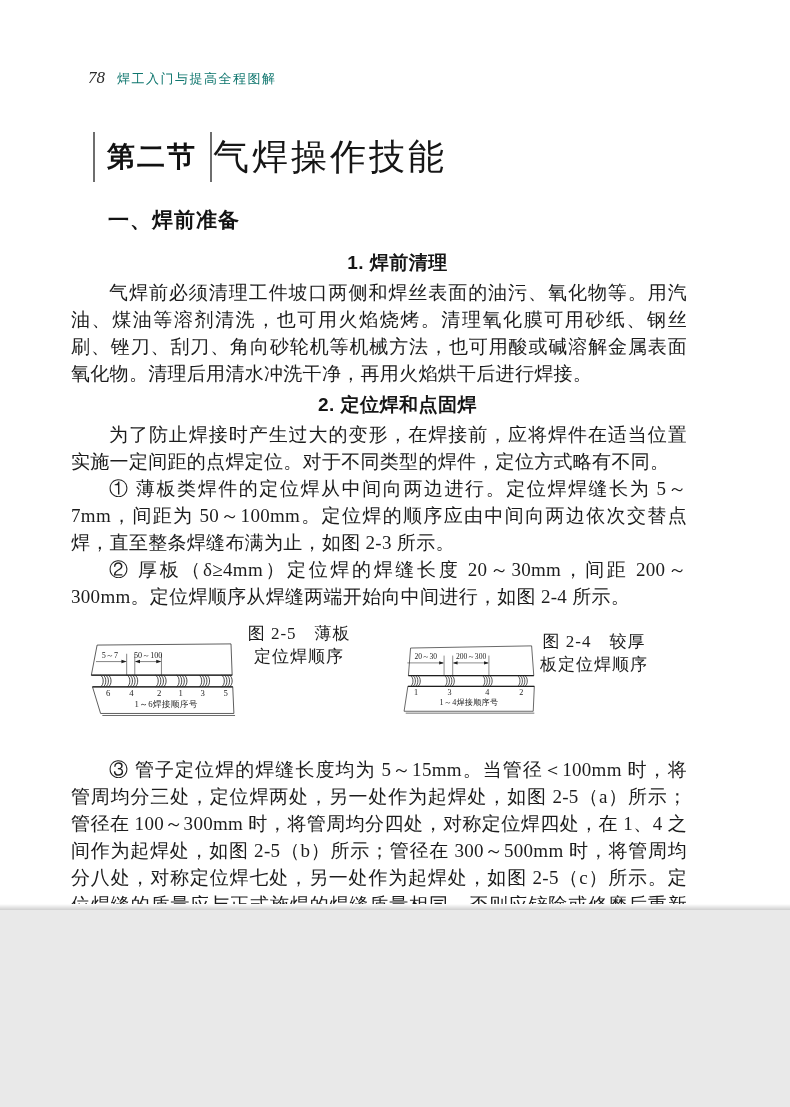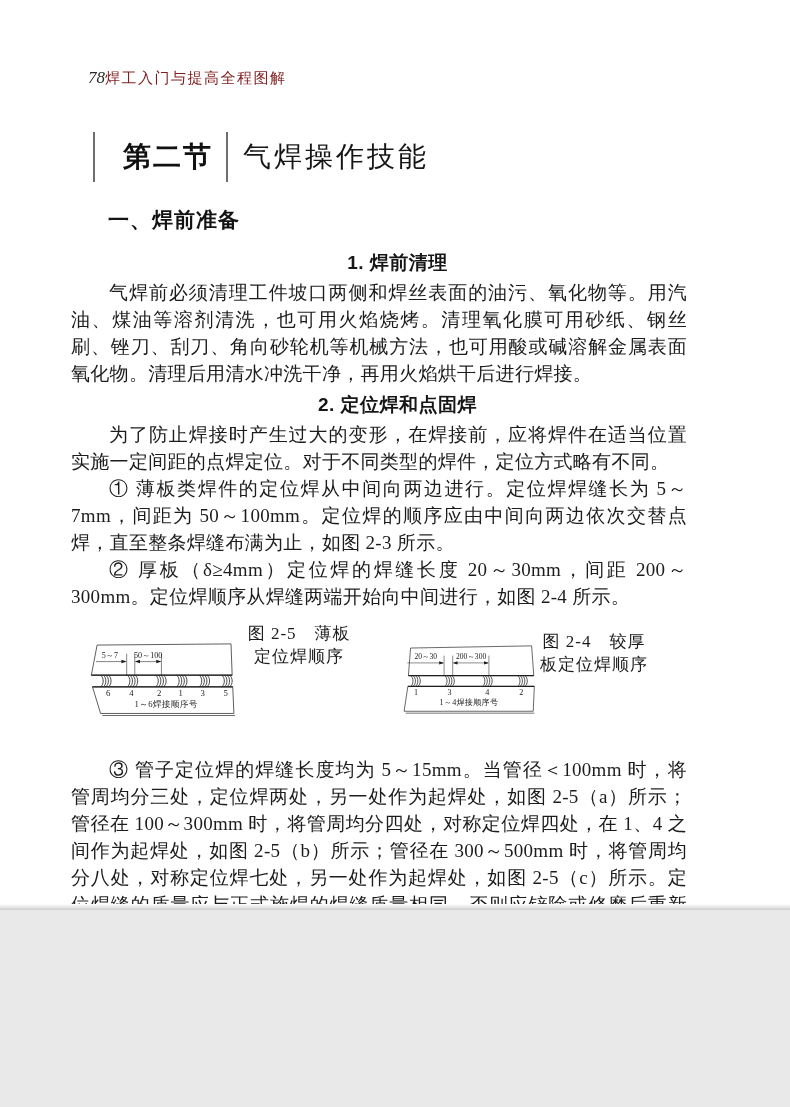--- a/index.html
+++ b/index.html
@@ -15,37 +15,37 @@
   }
   
   .running-header {
     position:absolute; top:68px; left:88px;
     display:flex; align-items:baseline;
     font-size:16px;
   }
   .page-number { font-style:italic; font-size:17px; color:#2a2a2a; }
   .book-title {
     font-family:"Liberation Sans","DejaVu Sans",sans-serif;
-    font-size:15px; margin-left:0; letter-spacing:1.5px; color:#7f1d1d;
+    font-size:13px; margin-left:12px; letter-spacing:1.5px; color:#0f766e;
   }
   
   .section-heading {
     position:absolute; top:131px; left:93px;
     display:flex; align-items:center; height:52px;
   }
   .vbar { width:2px; height:50px; background:#6e6e6e; }
   .section-label {
     font-family:"Liberation Sans","DejaVu Sans",sans-serif;
     font-weight:bold; font-size:28px; color:#111;
-    padding:0 13px 0 28px; letter-spacing:2px;
+    padding:0 13px 0 12px; letter-spacing:2px;
   }
   .section-title {
     font-family:"Liberation Sans","DejaVu Sans",sans-serif;
-    font-weight:400; font-size:28px; color:#161616;
-    padding-left:15px; letter-spacing:3px;
+    font-weight:400; font-size:36px; color:#161616;
+    padding-left:1px; letter-spacing:3px;
   }
   
   .content {
     position:absolute; top:206px; left:71px; width:616px;
   }
   .h-sub {
     font-family:"Liberation Sans","DejaVu Sans",sans-serif;
     font-weight:bold; font-size:21px; color:#131313;
     margin:0 0 16px 37px; letter-spacing:1px;
   }

